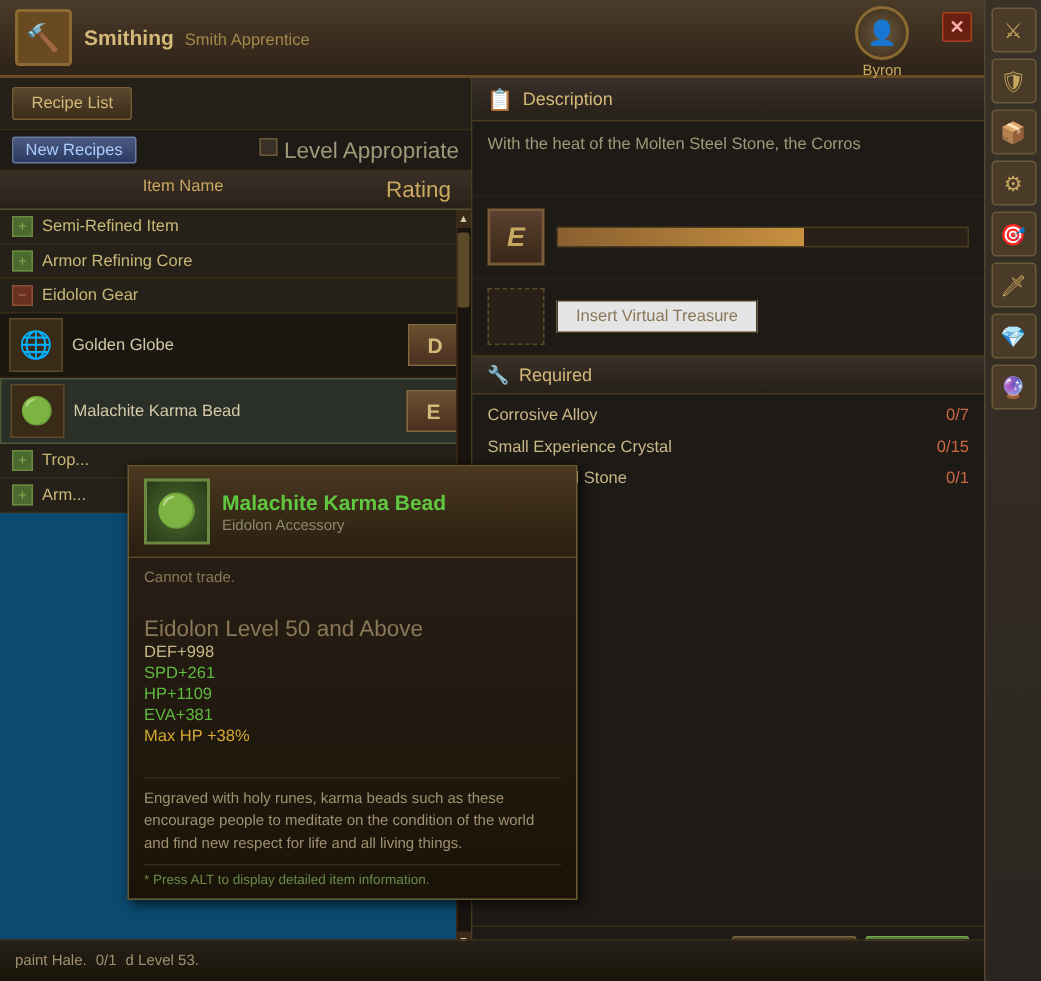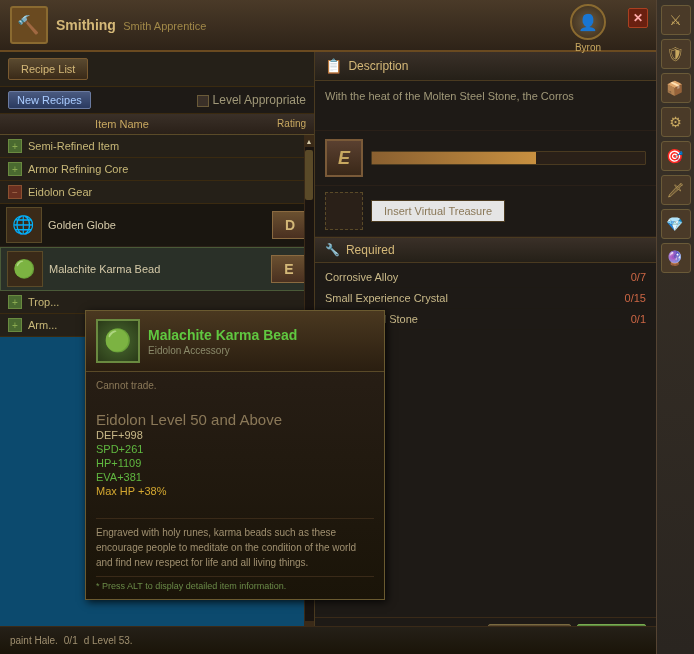--- a/index.html
+++ b/index.html
@@ -193,23 +193,23 @@
       border: 1px solid #6a7aa0;
       color: #aaccff;
       padding: 2px 8px;
       font-size: 11px;
       cursor: pointer;
       border-radius: 2px;
     }
 
     .level-check {
       display: flex;
-      align-items: flex-end;
+      align-items: flex-start;
       gap: 4px;
-      font-size: 12px;
+      font-size: 15px;
       color: #a09878;
     }
 
     .checkbox {
       width: 12px;
       height: 12px;
       background: #3a3028;
       border: 1px solid #6a5a38;
       display: flex;
       align-items: center;
@@ -229,22 +229,22 @@
       padding: 0 8px;
       color: #c8a860;
       font-size: 11px;
       text-align: center;
     }
 
     .col-rating {
       width: 70px;
       padding: 0 8px;
       color: #c8a860;
-      font-size: 10px;
-      text-align: right;
+      font-size: 15px;
+      text-align: center;
     }
 
     
     .recipe-section-header {
       display: flex;
       align-items: center;
       padding: 4px 8px;
       background: #252018;
       border-bottom: 1px solid #3a2a10;
       gap: 6px;

